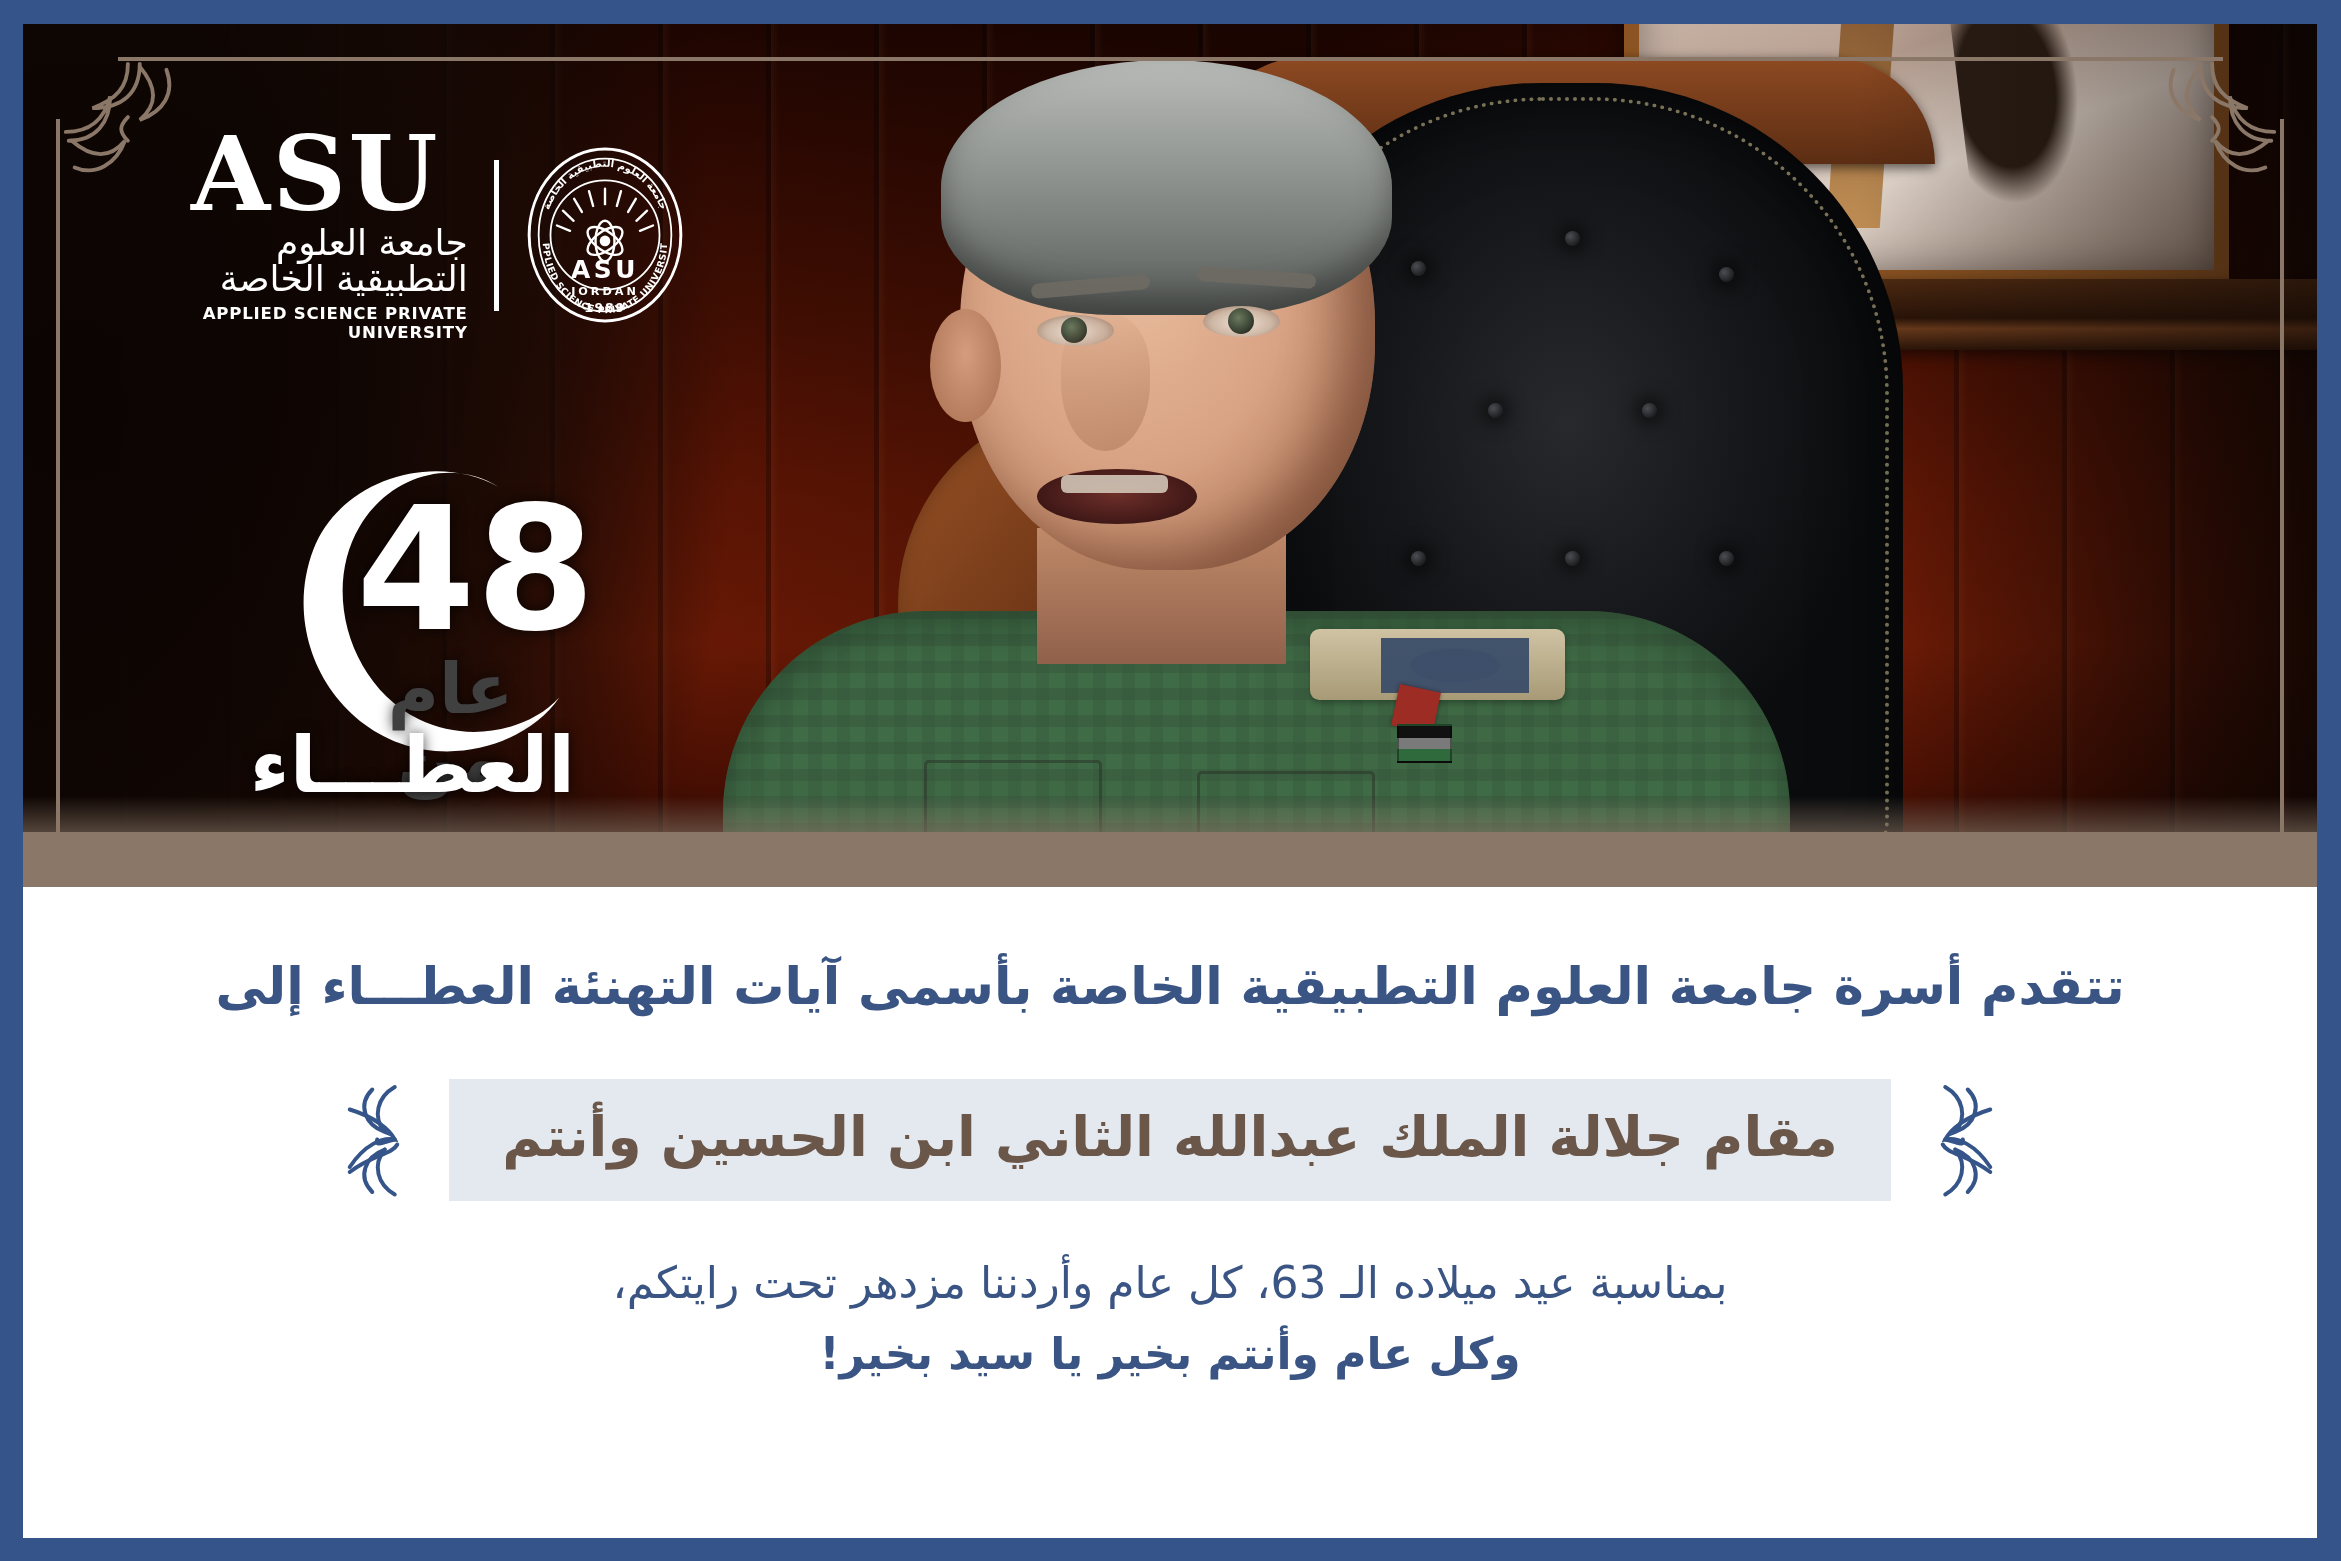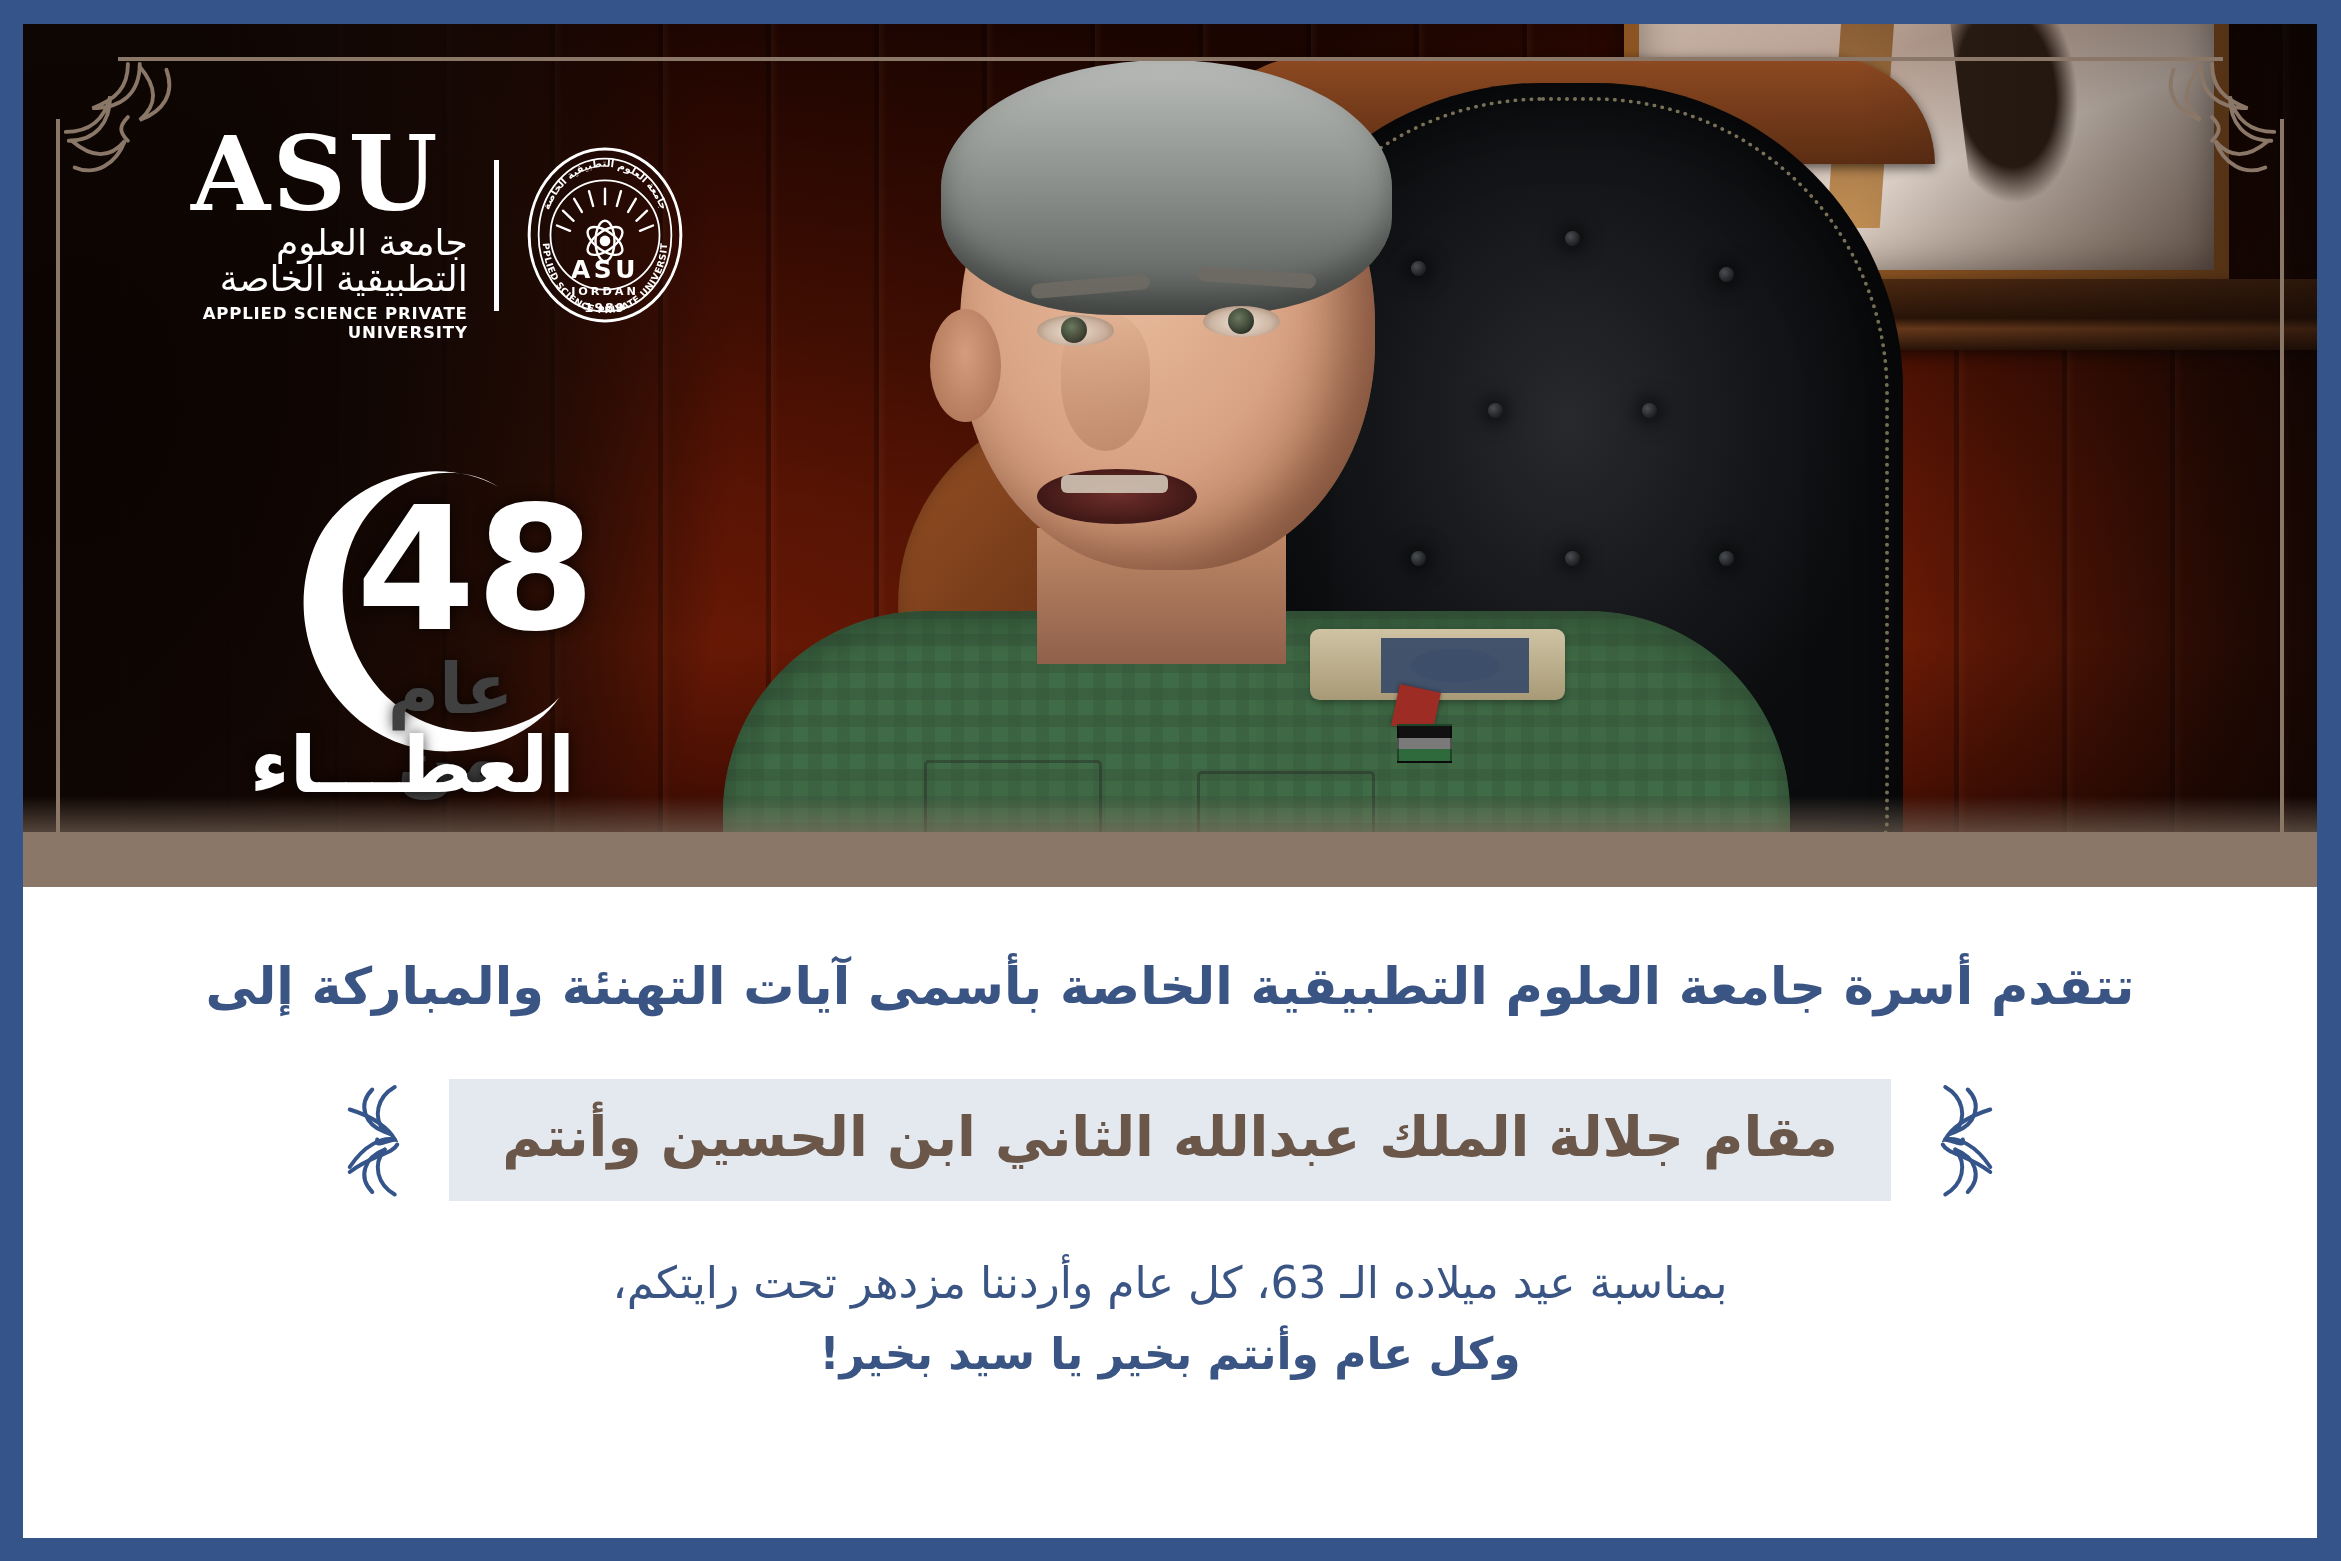--- a/index.html
+++ b/index.html
@@ -443,21 +443,21 @@
         <path d="M470 150 C380 60, 215 65, 140 165 C55 278, 80 440, 190 520 C275 582, 400 578, 470 520
                  C405 560, 300 552, 232 490 C135 402, 135 235, 225 150 C300 78, 410 82, 470 150 Z" fill="#ffffff" transform="rotate(-16 320 340)"></path>
       </svg>
       <div class="badge-num">48</div>
       <div class="badge-l1">عام من</div>
       <div class="badge-l2">العطـــاء</div>
     </div>
 
     <div class="textzone">
 
-      <div class="line1">تتقدم أسرة جامعة العلوم التطبيقية الخاصة بأسمى آيات التهنئة والمباركة إلى</div>
+      <div class="line1">تتقدم أسرة جامعة العلوم التطبيقية الخاصة بأسمى آيات التهنئة العطـــاء إلى</div>
 
       <div class="hl-wrap">
         <svg class="orn right" viewBox="0 0 70 100">
           <g fill="none" stroke="#35558a" stroke-width="3.2" stroke-linecap="round">
             <path d="M44 8 C30 16, 26 32, 36 44 C20 38, 14 22, 26 10"></path>
             <path d="M8 26 C28 32, 40 42, 44 50 C34 48, 20 54, 8 72"></path>
             <path d="M44 50 C34 52, 28 56, 30 50"></path>
             <path d="M8 76 C26 62, 42 62, 46 54"></path>
             <path d="M36 58 C26 70, 30 86, 44 94"></path>
             <path d="M26 92 C14 80, 20 64, 36 58"></path>

